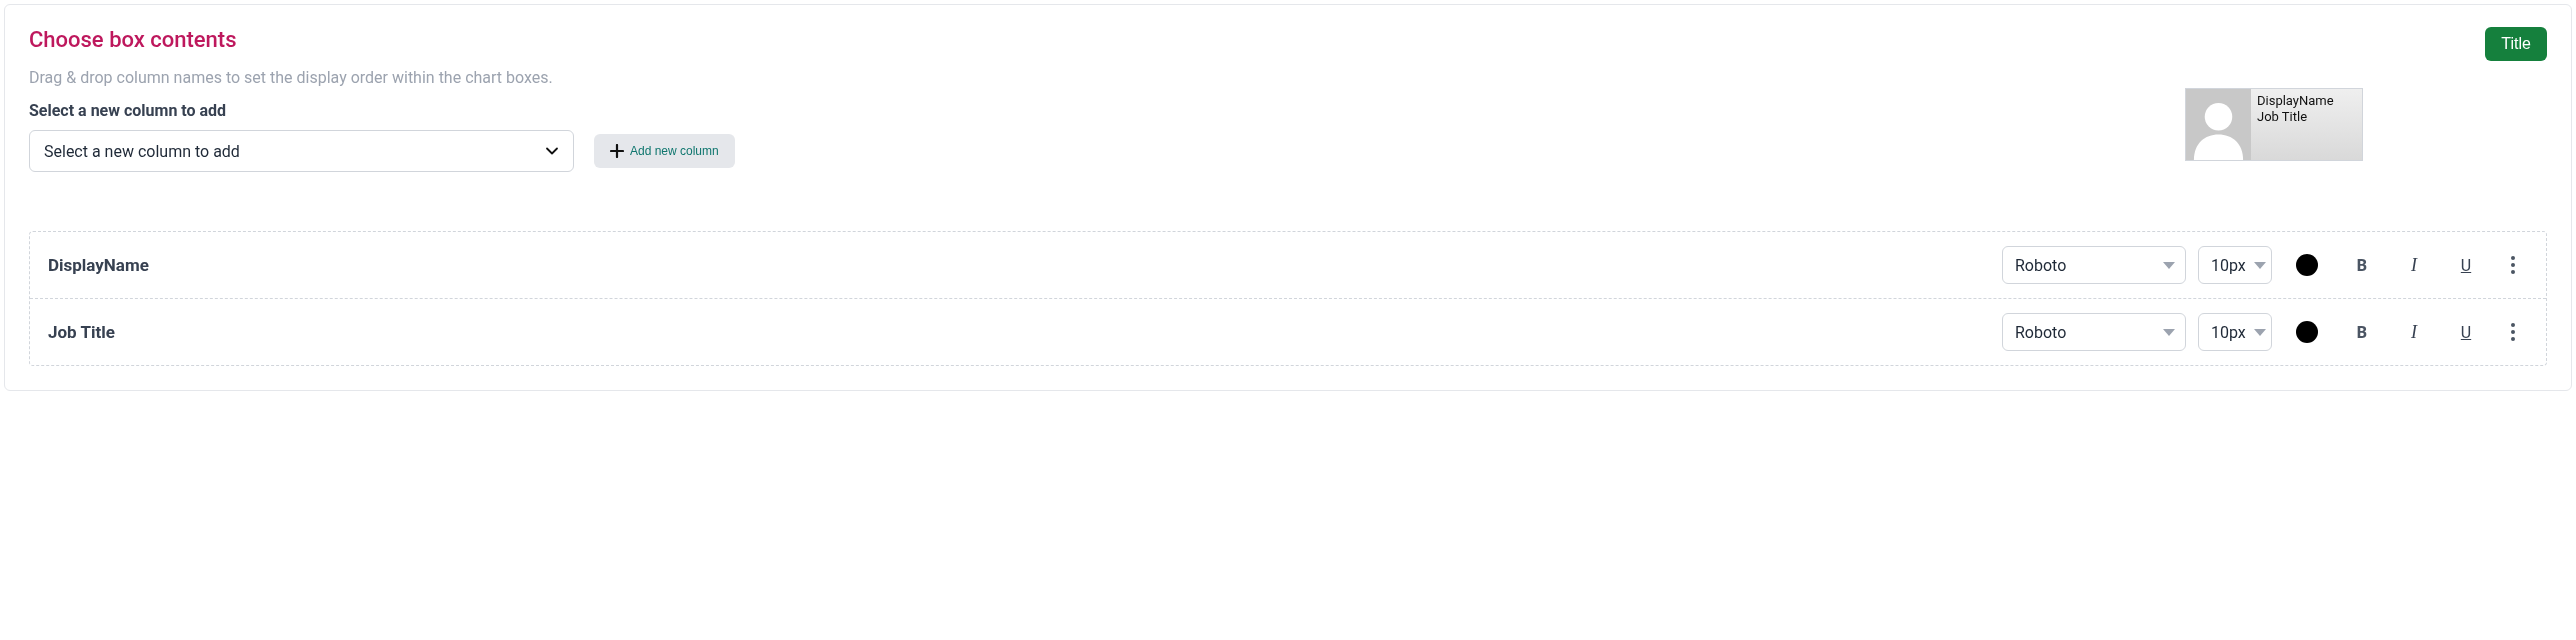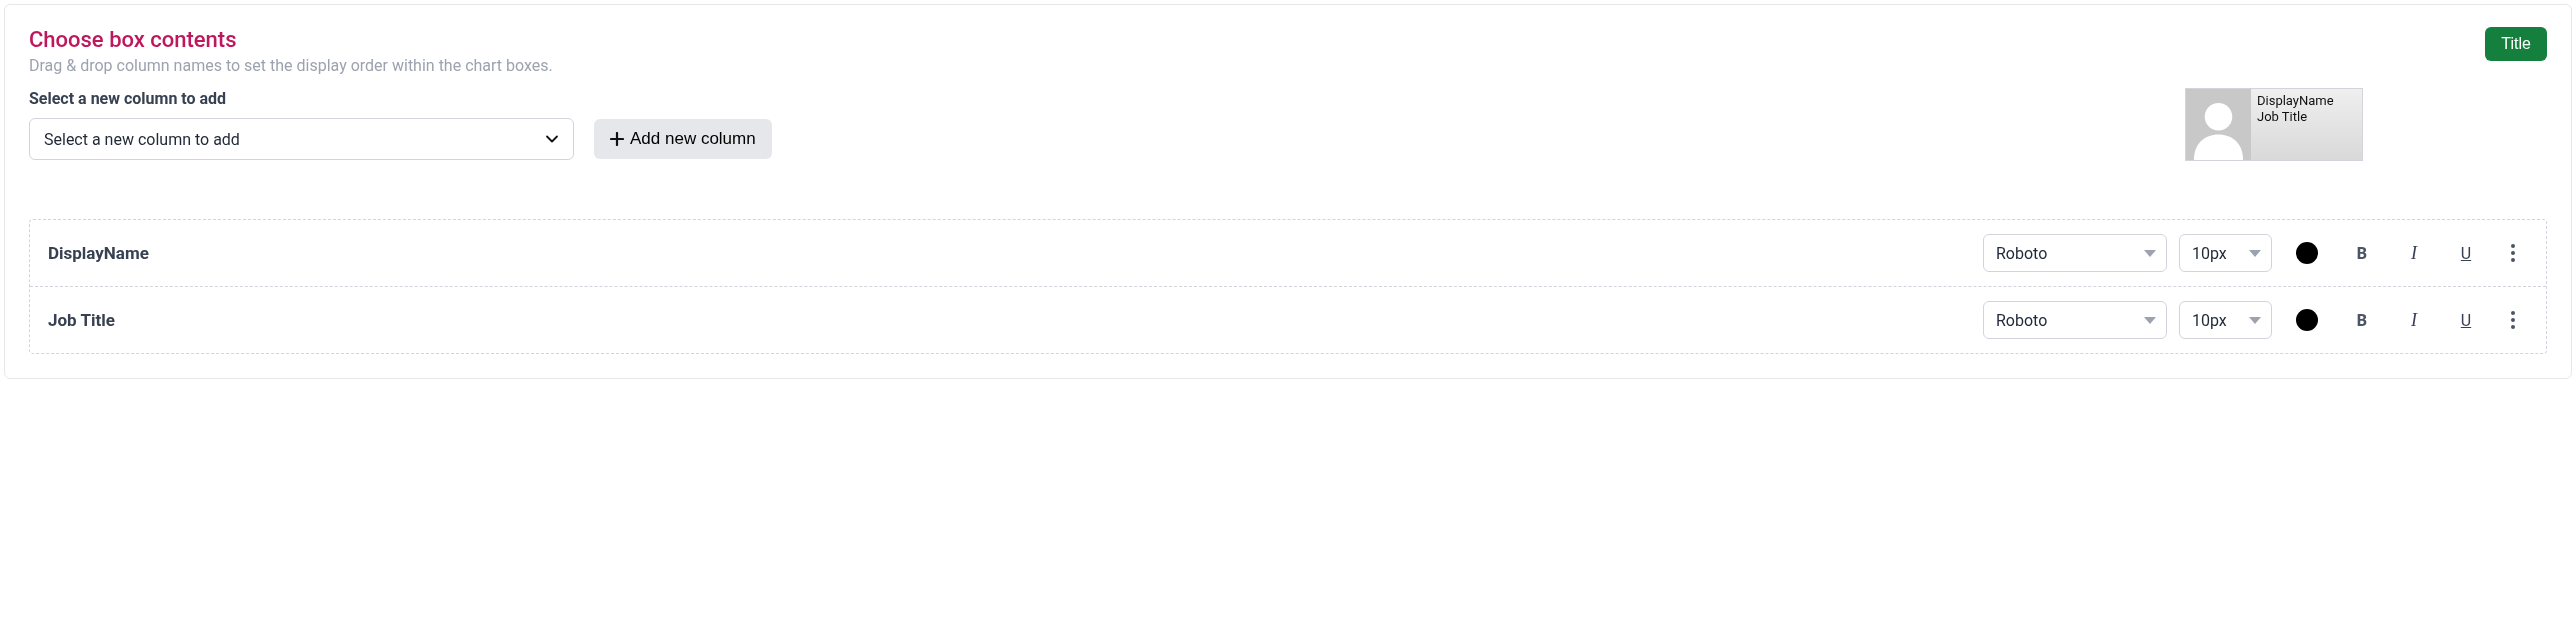--- a/index.html
+++ b/index.html
@@ -21,21 +21,21 @@
     align-items: flex-start;
   }
   .title {
     font-size: 22px;
     font-weight: 500;
     color: #be185d;
   }
   .subtitle {
     font-size: 16px;
     color: #9ca3af;
-    margin-top: 4px;
+    margin-top: 16px;
   }
   .save-btn {
     background: #15803d;
     color: #fff;
     border: none;
     border-radius: 6px;
     padding: 8px 16px;
     font-size: 16px;
     cursor: pointer;
   }
@@ -72,27 +72,27 @@
     right: 14px;
     top: 50%;
     transform: translateY(-50%);
     pointer-events: none;
   }
   .add-btn {
     background: #e5e7eb;
     border: none;
     border-radius: 6px;
     padding: 10px 16px;
-    font-size: 17px;
+    font-size: 12px;
     font-weight: 500;
     display: flex;
     align-items: center;
     gap: 6px;
     cursor: pointer;
-    color: #000000;
+    color: #0f766e;
   }
   .preview-card {
     position: absolute;
     right: 208px;
     top: 83px;
     width: 178px;
     height: 73px;
     background: linear-gradient(#efefef, #d9d9d9);
     display: flex;
     border: 1px solid #d1d5db;
@@ -139,21 +139,21 @@
     border-radius: 6px;
     background: #fff;
     display: flex;
     align-items: center;
     padding: 0 10px 0 12px;
     gap: 8px;
     cursor: pointer;
     font-size: 16px;
   }
   .font-select { width: 184px; justify-content: space-between; gap: 12px; }
-  .size-select { width: 93px; justify-content: space-between; }
+  .size-select { width: 74px; justify-content: space-between; }
   .tri-down {
     width: 0; height: 0;
     border-left: 6px solid transparent;
     border-right: 6px solid transparent;
     border-top: 7px solid #9ca3af;
   }
   .color-swatch {
     width: 22px; height: 22px;
     border-radius: 50%;
     background: #000;

